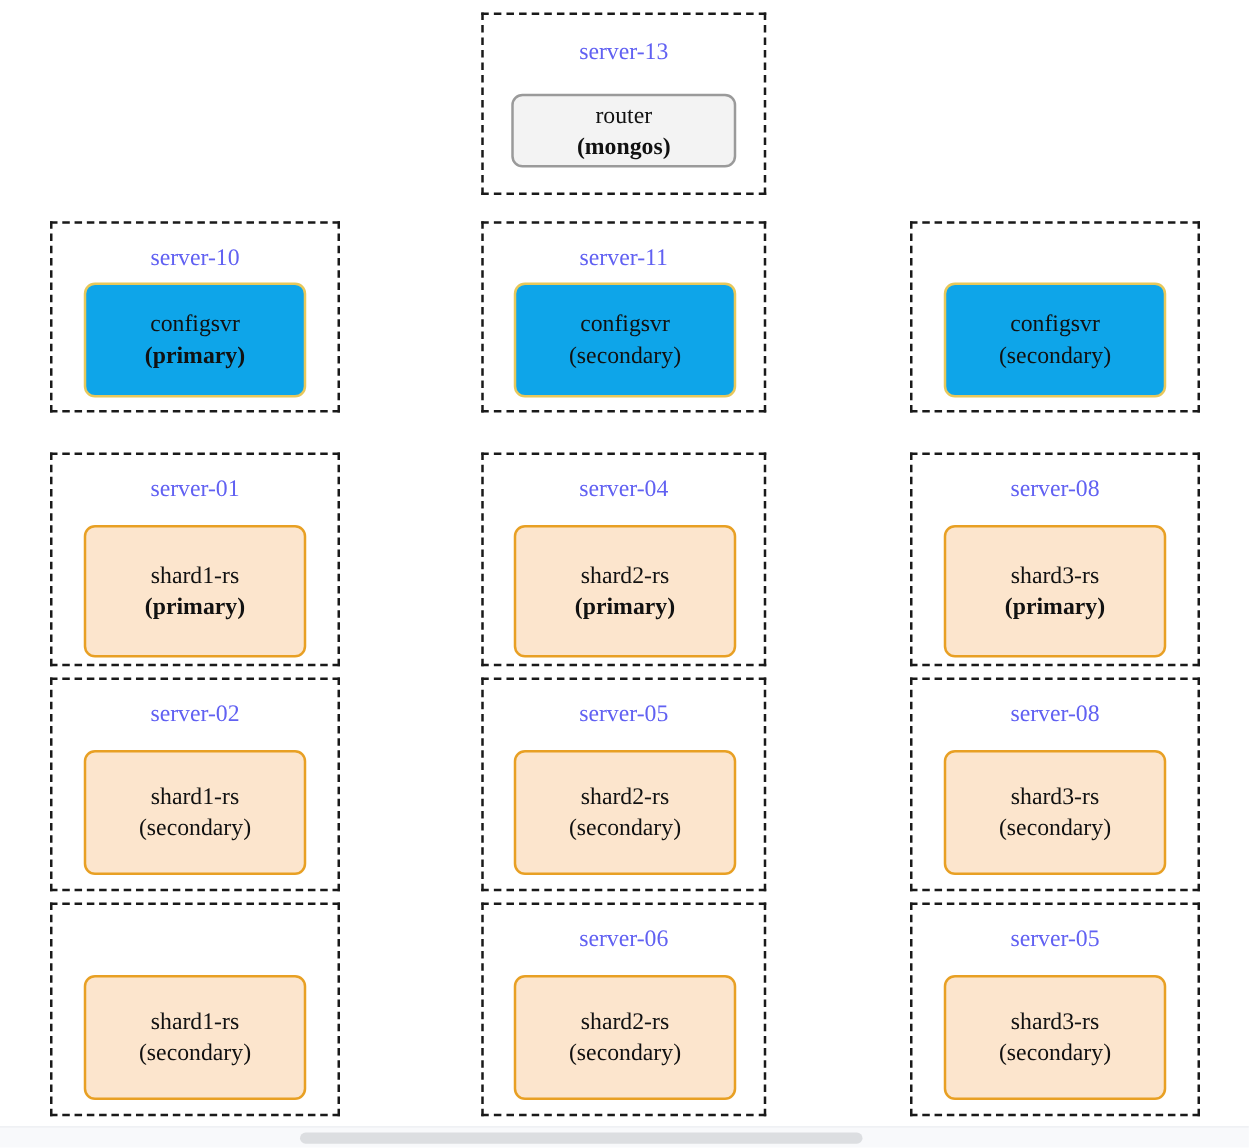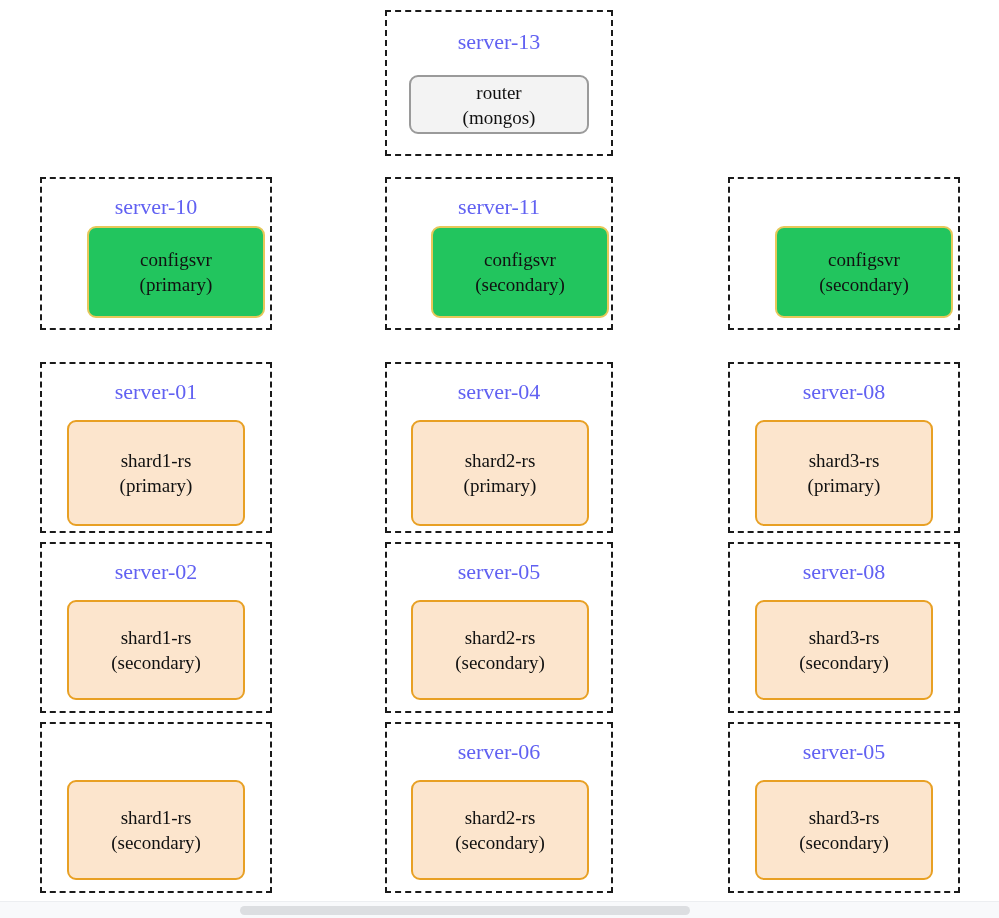--- a/index.html
+++ b/index.html
@@ -33,21 +33,21 @@
     border: 2px dashed #1a1a1a;
     background: #ffffff;
   }
 
   .server-label {
     position: absolute;
     left: 0;
     right: 0;
     text-align: center;
     color: #6161f2;
-    font-size: 22px;
+    font-size: 19px;
     line-height: 22px;
     font-family: "Liberation Serif", "DejaVu Serif", serif;
     white-space: nowrap;
   }
 
   
   .node {
     position: absolute;
     box-sizing: border-box;
     border-radius: 9px;
@@ -60,30 +60,29 @@
     line-height: 25px;
     color: #111111;
   }
   .node .role {
     font-weight: normal;
     white-space: nowrap;
   }
   .node .state {
     white-space: nowrap;
   }
-  .node .state.bold { font-weight: normal; }
+  .node .state.bold { font-weight: bold; }
 
   .node.kind-router {
     background: #f3f3f3;
     border: 2px solid #9a9a9a;
   }
   .node.kind-configsvr {
-    background: #22c55e;
+    background: #0ea5e9;
     border: 2px solid #e7c85a;
-    margin-left: 20px;
   }
   .node.kind-shard {
     background: #fce5cd;
     border: 2px solid #e8a024;
   }
 
   
   #scroll-strip {
     position: absolute;
     left: 0;

